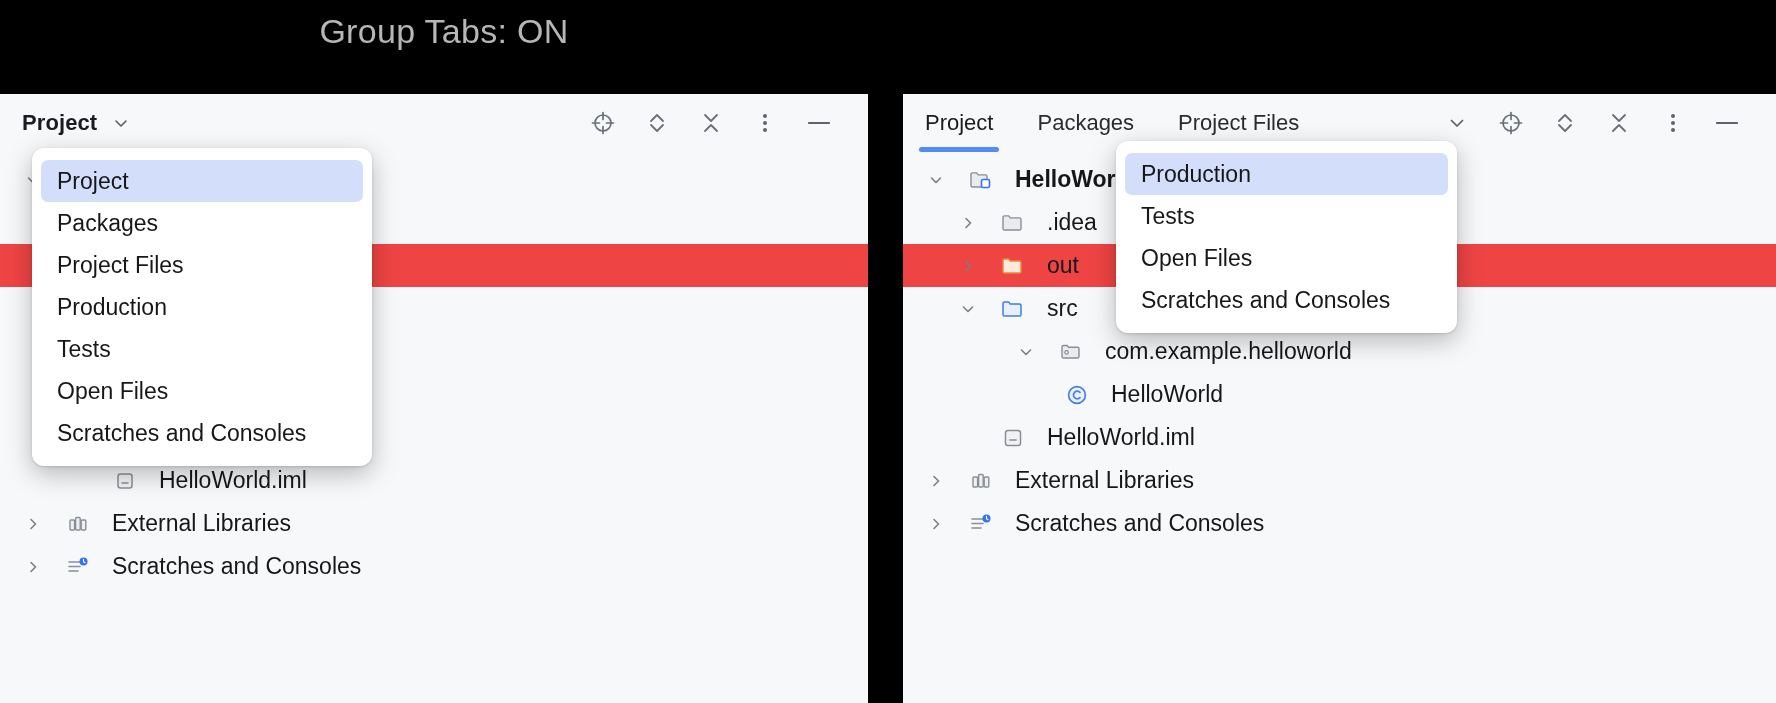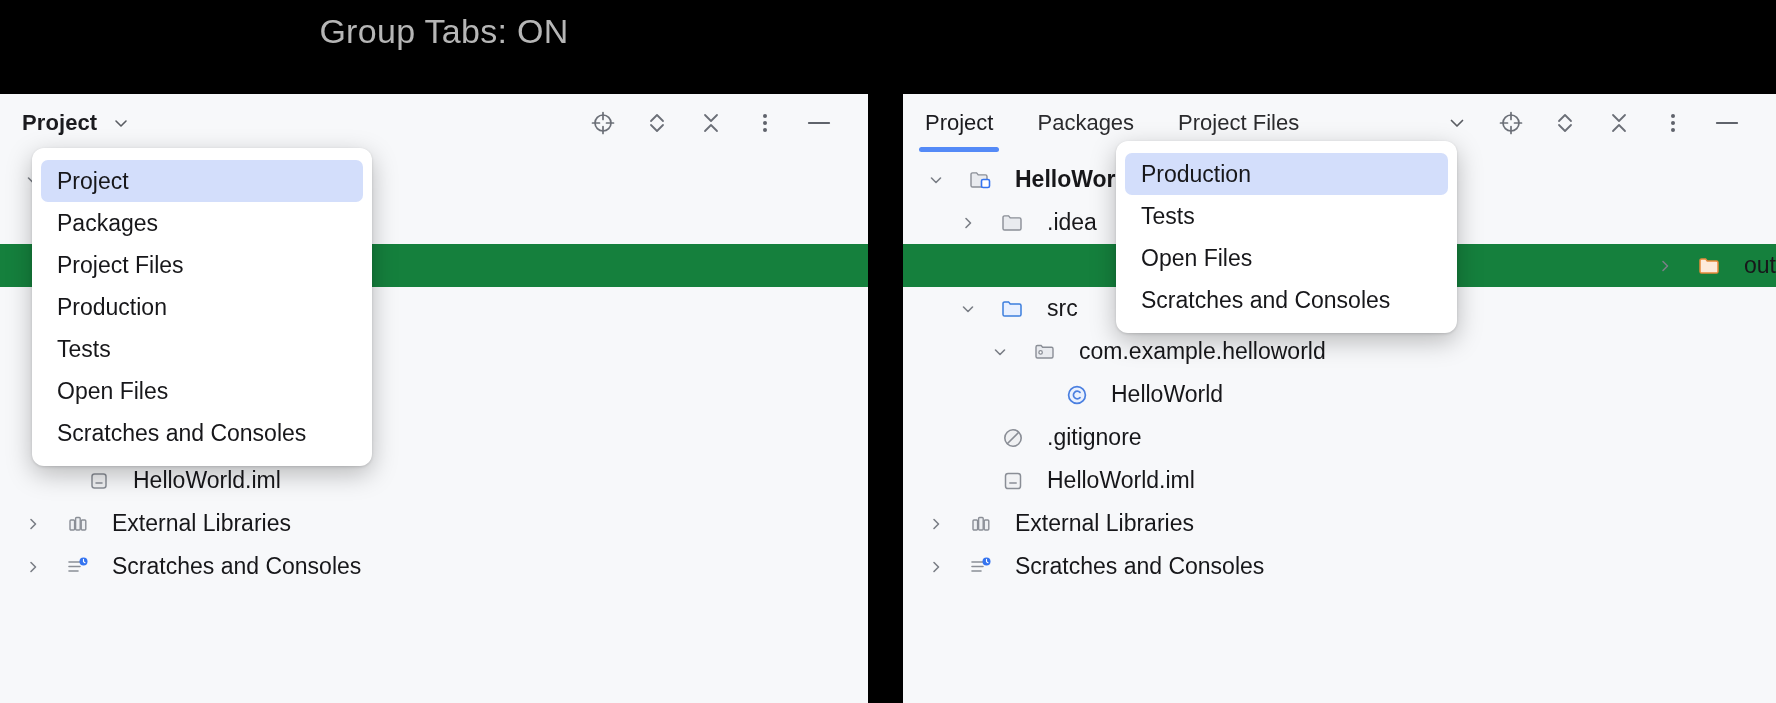--- a/index.html
+++ b/index.html
@@ -60,28 +60,28 @@
     content: ""; position: absolute; left: 16px; right: 16px; bottom: 0;
     height: 5px; border-radius: 3px; background: #548af7;
   }
 
   
   .tree { position: relative; padding-top: 6px; font-size: 23px; color: #17171a; }
   .row {
     display: flex; align-items: center; height: 43px;
     padding-left: 18px; white-space: nowrap; cursor: pointer; gap: 13px;
   }
-  .row.hl { background: #15803d; justify-content: flex-end; }
+  .row.hl { background: #ef4444; }
   .arrow { width: 30px; flex: 0 0 30px; display: flex; align-items: center; justify-content: center; }
   .ico   { width: 34px; flex: 0 0 34px; display: flex; align-items: center; justify-content: center; }
   .label { margin-left: 4px; }
   .label.bold { font-weight: bold; }
   .path  { margin-left: 14px; color: #9a9a9f; font-size: 21px; }
   .ind1 { padding-left: 50px; }
-  .ind2 { padding-left: 82px; }
+  .ind2 { padding-left: 108px; }
   .ind3 { padding-left: 114px; }
 
   
   .popup {
     position: absolute; background: #ffffff; border-radius: 12px;
     box-shadow: 0 8px 26px rgba(0,0,0,.26), 0 1px 3px rgba(0,0,0,.14);
     padding: 12px 9px; z-index: 40;
   }
   #popup-on  { left: 32px;  top: 54px; width: 340px; }
   #popup-off { left: 213px; top: 47px; width: 341px; }
@@ -346,30 +346,20 @@
         <span class="arrow"></span>
         <span class="ico">
           <svg width="26" height="26" viewBox="0 0 26 26" fill="none">
             <circle cx="13" cy="13" r="8.4" fill="#eaf1fe" stroke="#4a7fe0" stroke-width="1.7"></circle>
             <path d="M16 10.4a3.8 3.8 0 100 5.2" stroke="#4a7fe0" stroke-width="1.7" stroke-linecap="round" fill="none"></path>
           </svg>
         </span>
         <span class="label">HelloWorld</span>
       </div>
 
-      <div class="row ind1">
-        <span class="arrow"></span>
-        <span class="ico">
-          <svg width="26" height="26" viewBox="0 0 26 26" fill="none">
-            <circle cx="13" cy="13" r="8.2" fill="#f0f1f3" stroke="#8a8e96" stroke-width="1.6"></circle>
-            <path d="M7.5 18.5L18.5 7.5" stroke="#8a8e96" stroke-width="1.6" stroke-linecap="round"></path>
-          </svg>
-        </span>
-        <span class="label">.gitignore</span>
-      </div>
 
       <div class="row ind1">
         <span class="arrow"></span>
         <span class="ico">
           <svg width="24" height="24" viewBox="0 0 24 24" fill="none">
             <rect x="4.5" y="4.5" width="15" height="15" rx="2.6" stroke="#8a8e96" stroke-width="1.5" fill="#f1f2f4"></rect>
             <path d="M8.8 14h6.4" stroke="#8a8e96" stroke-width="1.5" stroke-linecap="round"></path>
           </svg>
         </span>
         <span class="label">HelloWorld.iml</span>

